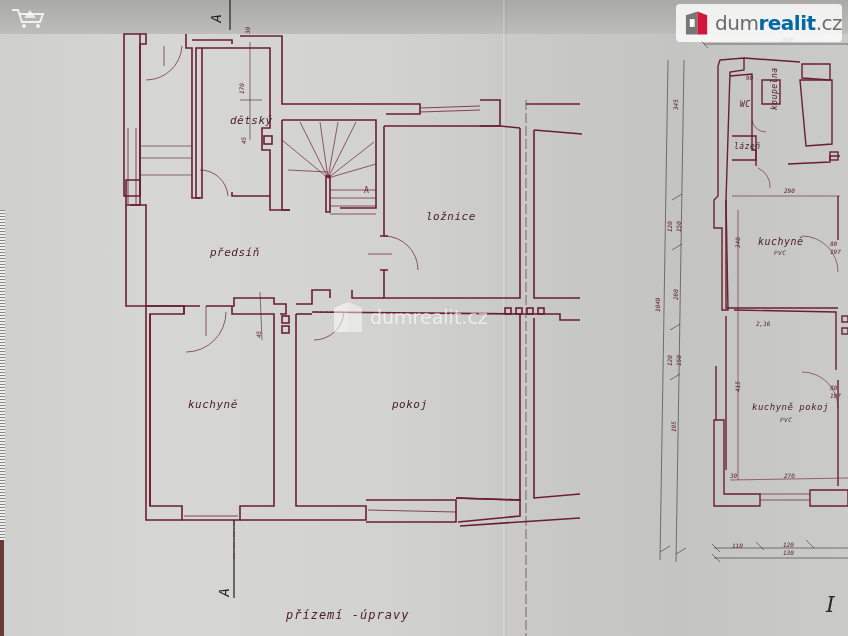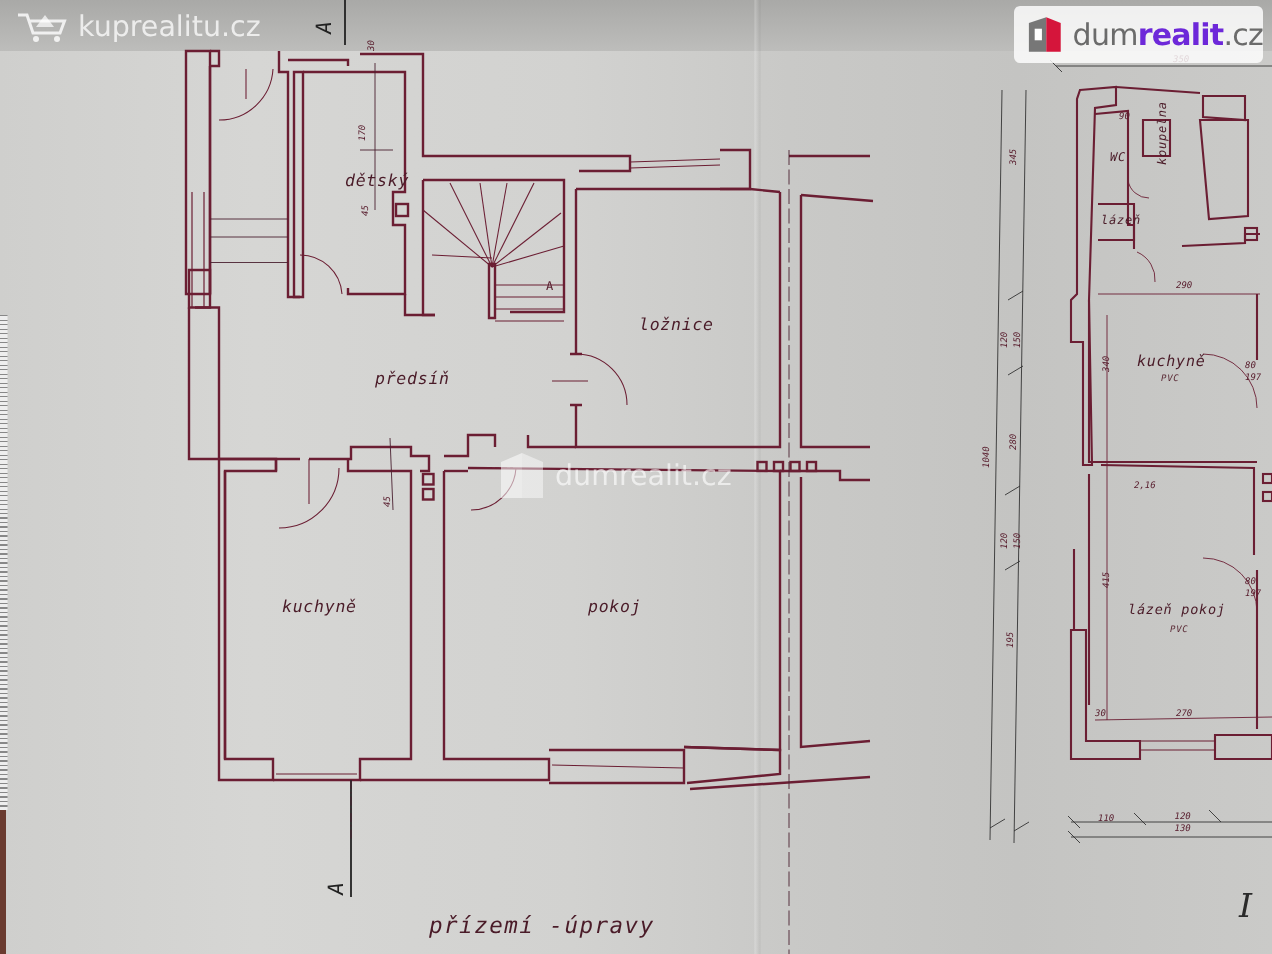--- a/index.html
+++ b/index.html
@@ -26,35 +26,35 @@
     }
     .dark-edge { position: absolute; left: 0; top: 540px; width: 4px; height: 96px; background: #6a3b30; }
     svg.plan { position: absolute; left: 0; top: 0; }
     .label {
       position: absolute; color: #4a1b28; font-style: italic;
       font-family: "DejaVu Sans Mono", monospace; font-size: 11px; letter-spacing: 0.5px;
       white-space: nowrap;
     }
     .label.small { font-size: 8px; }
     .label.tiny { font-size: 6px; color: #5a2a35; }
-    .title-label { font-size: 15px; letter-spacing: 1px; }
+    .title-label { font-size: 12px; letter-spacing: 1px; }
     .dim { position: absolute; font-family: "DejaVu Sans Mono", monospace; font-size: 6px; color: #5a2030; font-style: italic; white-space: nowrap; }
     .dim.v { transform: rotate(-90deg); transform-origin: left top; }
     .watermark-left {
       position: absolute; left: 10px; top: 6px; display: flex; align-items: center; gap: 6px;
       color: rgba(255,255,255,0.75); font-family: "DejaVu Sans", sans-serif; font-size: 19px;
     }
     .watermark-left .cart { width: 36px; height: 24px; position: relative; }
     .logo-box {
       position: absolute; left: 676px; top: 4px; width: 166px; height: 38px;
       background: rgba(255,255,255,0.82); border-radius: 4px;
       display: flex; align-items: center; padding-left: 8px; box-sizing: border-box;
     }
     .logo-text { font-family: "DejaVu Sans", sans-serif; font-size: 20px; color: #6b6b6b; letter-spacing: -0.5px; }
-    .logo-text .red { color: #6d28d9; font-weight: bold; }
+    .logo-text .red { color: #0369a1; font-weight: bold; }
     .center-wm {
       position: absolute; left: 332px; top: 300px; display: flex; align-items: center; gap: 6px;
       color: rgba(255,255,255,0.62); font-family: "DejaVu Sans", sans-serif; font-size: 19px;
     }
     .roman { position: absolute; left: 826px; top: 592px; font-family: "DejaVu Serif", serif; font-size: 22px; color: #2a2a2a; font-style: italic; }
   </style>
 </head>
 <body>
 
 <div class="paper"></div>
@@ -215,41 +215,41 @@
     <line x1="712" y1="544" x2="720" y2="552"></line>
     <line x1="756" y1="542" x2="764" y2="550"></line>
     <line x1="806" y1="540" x2="814" y2="548"></line>
     <line x1="712" y1="554" x2="720" y2="562"></line>
     <line x1="704" y1="44" x2="848" y2="44"></line>
     <line x1="700" y1="40" x2="708" y2="48"></line>
   </g>
 </svg>
 
 <div class="label" style="left:230px; top:114px;">dětský</div>
-<div class="label" style="left:210px; top:246px;margin-left:40px;">předsíň</div>
+<div class="label" style="left:210px; top:246px;">předsíň</div>
 <div class="label" style="left:426px; top:210px;">ložnice</div>
 <div class="label" style="left:188px; top:398px;">kuchyně</div>
 <div class="label" style="left:392px; top:398px;font-style:italic;">pokoj</div>
 <div class="label title-label" style="left:286px; top:608px;">přízemí -úpravy</div>
 
 <div class="dim v" style="left:238px; top:94px;">170</div>
 <div class="dim v" style="left:240px; top:144px;">45</div>
 <div class="dim v" style="left:244px; top:34px;">30</div>
 <div class="dim v" style="left:255px; top:338px;">45</div>
 <div class="dim" style="left:364px; top:186px; font-size:8px; font-style:normal;">A</div>
 
 <div class="label" style="left:212px; top:10px; font-size:14px; color:#222; transform:rotate(-90deg);">A</div>
 <div class="label" style="left:220px; top:584px; font-size:14px; color:#222; transform:rotate(-90deg);">A</div>
 
 <div class="label small" style="left:740px; top:100px;">WC</div>
 <div class="label small" style="left:734px; top:142px;">lázeň</div>
 <div class="label small" style="left:770px; top:110px; transform:rotate(-90deg); transform-origin:left top;">koupelna</div>
 <div class="label" style="left:758px; top:236px; font-size:10px;">kuchyně</div>
 <div class="label tiny" style="left:774px; top:249px;">PVC</div>
-<div class="label" style="left:752px; top:402px; font-size:9px;">lázeň pokoj</div>
+<div class="label" style="left:752px; top:402px; font-size:9px;">kuchyně pokoj</div>
 <div class="label tiny" style="left:780px; top:416px;">PVC</div>
 
 <div class="dim" style="left:782px; top:36px;">350</div>
 <div class="dim" style="left:784px; top:187px;">290</div>
 <div class="dim" style="left:746px; top:74px;">90</div>
 <div class="dim v" style="left:734px; top:248px;">340</div>
 <div class="dim" style="left:830px; top:240px;">80</div>
 <div class="dim" style="left:830px; top:248px;">197</div>
 <div class="dim" style="left:756px; top:320px;">2,16</div>
 <div class="dim v" style="left:734px; top:392px;">415</div>
@@ -272,21 +272,20 @@
 
 <div class="roman">I</div>
 
 <div class="watermark-left">
   <svg class="cart" width="36" height="24" viewBox="0 0 36 24">
     <path d="M2 4 L8 4 L12 16 L30 16 L33 8 L10 8" fill="none" stroke="rgba(255,255,255,0.8)" stroke-width="2"></path>
     <path d="M14 12 L20 4 L26 12 Z" fill="rgba(255,255,255,0.7)"></path>
     <circle cx="14" cy="20" r="2" fill="rgba(255,255,255,0.8)"></circle>
     <circle cx="28" cy="20" r="2" fill="rgba(255,255,255,0.8)"></circle>
   </svg>
-  <span>kuprealitu.cz</span>
 </div>
 
 <div class="logo-box">
   <svg width="26" height="28" viewBox="0 0 26 28">
     <path d="M2 6 L14 2 L14 26 L2 26 Z" fill="#777"></path>
     <path d="M14 2 L24 6 L24 26 L14 26 Z" fill="#d5153b"></path>
     <rect x="6" y="10" width="5" height="8" fill="#fff"></rect>
   </svg>
   <span class="logo-text" style="margin-left:6px;">
     <span>dum</span><span class="red">realit</span><span>.cz</span>

